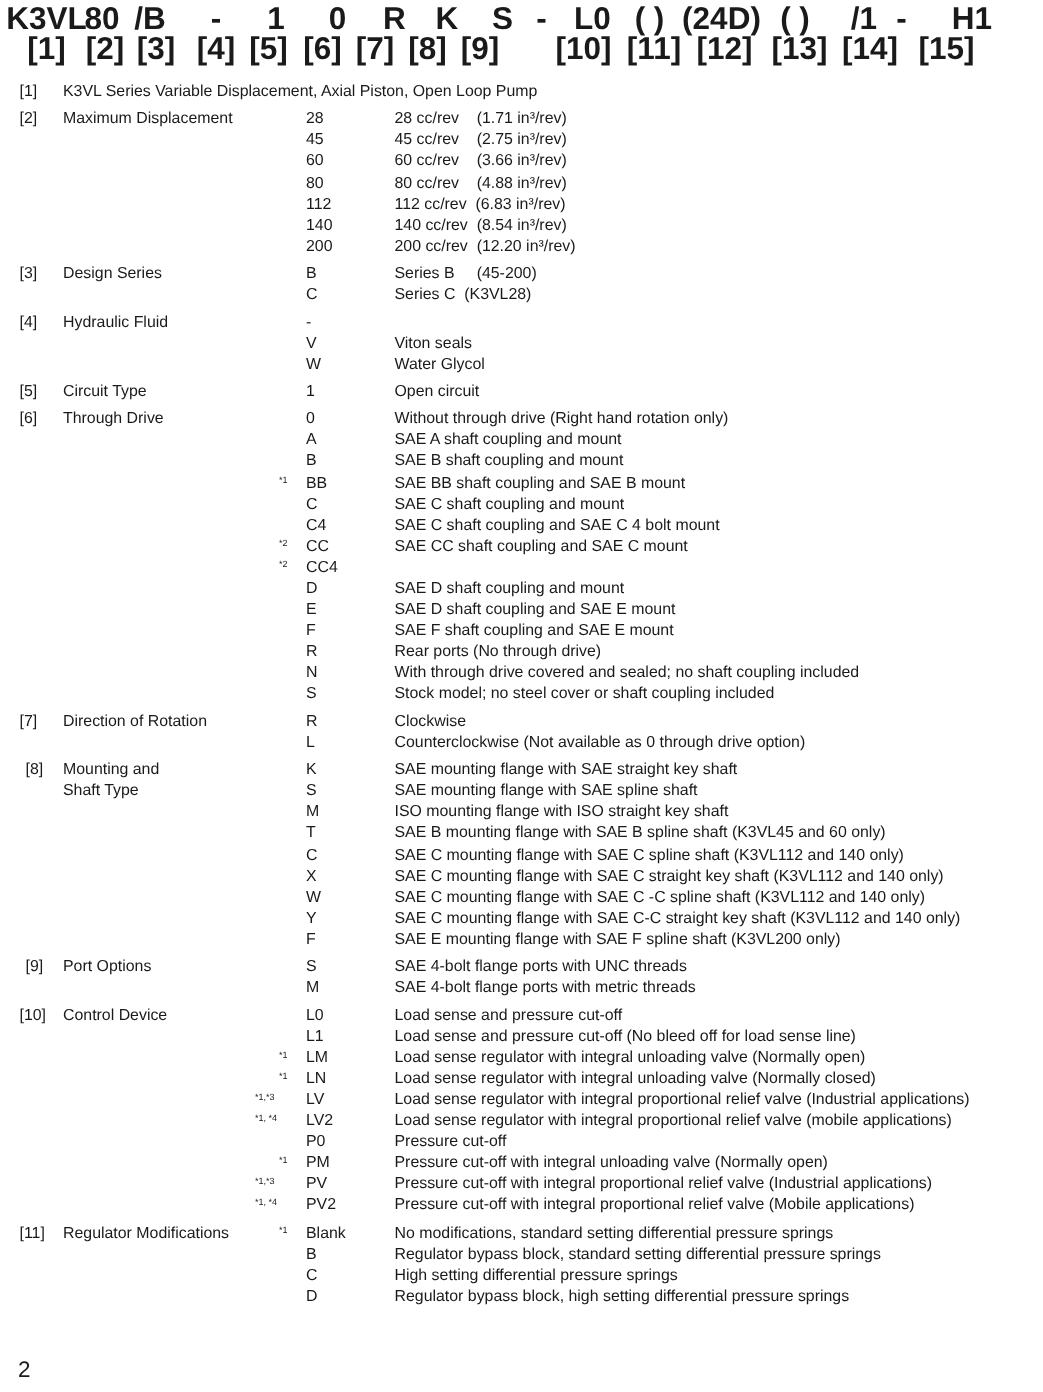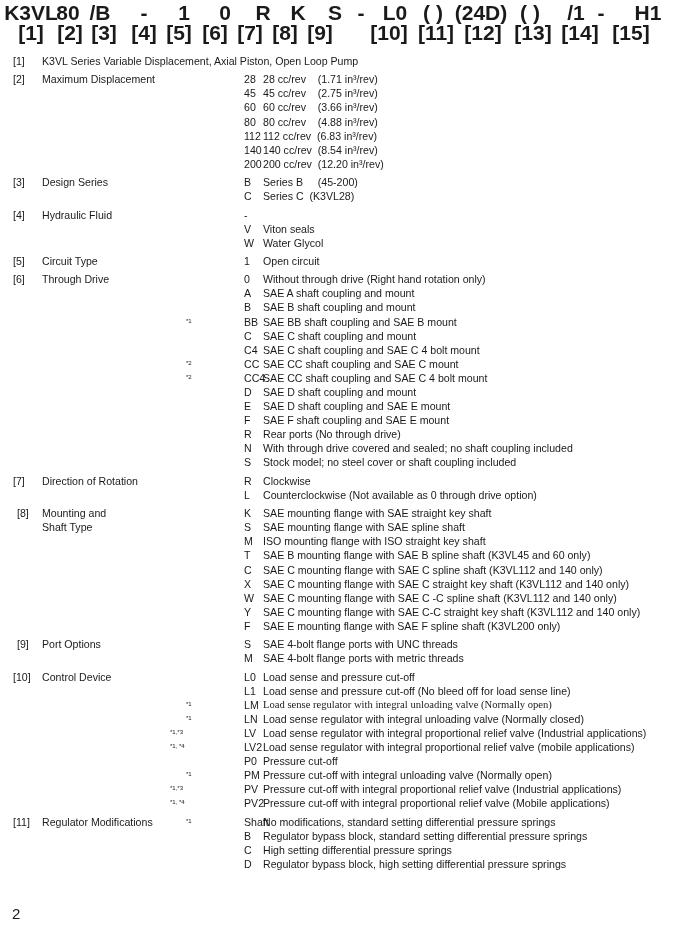--- a/index.html
+++ b/index.html
@@ -9,21 +9,21 @@
   .hcell { position:absolute; text-align:center; font-weight:bold; white-space:nowrap; transform:translateX(-50%); }
   .hcode { top:2px; font-size:21px; line-height:22px; }
   .hidx { top:22px; font-size:21px; line-height:22px; }
   .body { position:absolute; left:0; top:54px; width:695px; }
   .sec { position:relative; margin-bottom:4.2px; }
   .row { position:relative; height:14.1px; font-size:10.6px; line-height:14.1px; white-space:nowrap; }
   .idx { position:absolute; left:13px; }
   .idx.r { left:17px; }
   .cat { position:absolute; left:42px; }
   .mk { position:absolute; font-size:6px; line-height:10px; top:1px; }
-  .code { position:absolute; left:204px;margin-left:40px; }
+  .code { position:absolute; left:204px; }
   .desc { position:absolute; left:263px; }
   .desc.wide { left:42px; }
   .pageno { position:absolute; left:12px; top:905px; font-size:15px; }
 </style>
 </head>
 <body>
 
 <div class="hdr" id="hdr">
     <div class="hcell hcode" style="left: 31px;">K3VL</div>
     <div class="hcell hidx" style="left: 31px;">[1]</div>
@@ -162,21 +162,20 @@
         <span class="desc" style="white-space: pre;">SAE C shaft coupling and SAE C 4 bolt mount</span>
       </div>
       <div class="row">
         <span class="mk" style="left: 186px;">*2</span>
         <span class="code">CC</span>
         <span class="desc" style="white-space: pre;">SAE CC shaft coupling and SAE C mount</span>
       </div>
       <div class="row">
         <span class="mk" style="left: 186px;">*2</span>
         <span class="code">CC4</span>
-        <span class="desc" style="white-space: pre;">SAE CC shaft coupling and SAE C 4 bolt mount</span>
       </div>
       <div class="row">
         <span class="code">D</span>
         <span class="desc" style="white-space: pre;">SAE D shaft coupling and mount</span>
       </div>
       <div class="row">
         <span class="code">E</span>
         <span class="desc" style="white-space: pre;">SAE D shaft coupling and SAE E mount</span>
       </div>
       <div class="row">
@@ -268,21 +267,21 @@
         <span class="code">L0</span>
         <span class="desc" style="white-space: pre;">Load sense and pressure cut-off</span>
       </div>
       <div class="row">
         <span class="code">L1</span>
         <span class="desc" style="white-space: pre;">Load sense and pressure cut-off (No bleed off for load sense line)</span>
       </div>
       <div class="row">
         <span class="mk" style="left: 186px;">*1</span>
         <span class="code">LM</span>
-        <span class="desc" style="white-space: pre; font-family: Liberation Serif, serif;">Load sense regulator with integral unloading valve (Normally open)</span>
+        <span class="desc" style="white-space: pre;">Load sense regulator with integral unloading valve (Normally open)</span>
       </div>
       <div class="row">
         <span class="mk" style="left: 186px;">*1</span>
         <span class="code">LN</span>
         <span class="desc" style="white-space: pre;">Load sense regulator with integral unloading valve (Normally closed)</span>
       </div>
       <div class="row">
         <span class="mk" style="left: 170px;">*1,*3</span>
         <span class="code">LV</span>
         <span class="desc" style="white-space: pre;">Load sense regulator with integral proportional relief valve (Industrial applications)</span>
@@ -310,21 +309,21 @@
         <span class="mk" style="left: 170px;">*1, *4</span>
         <span class="code">PV2</span>
         <span class="desc" style="white-space: pre;">Pressure cut-off with integral proportional relief valve (Mobile applications)</span>
       </div>
     </div>
     <div class="sec">
       <div class="row">
         <span class="idx">[11]</span>
         <span class="cat">Regulator Modifications</span>
         <span class="mk" style="left: 186px;">*1</span>
-        <span class="code">Shaft</span>
+        <span class="code">Blank</span>
         <span class="desc" style="white-space: pre;">No modifications, standard setting differential pressure springs</span>
       </div>
       <div class="row">
         <span class="code">B</span>
         <span class="desc" style="white-space: pre;">Regulator bypass block, standard setting differential pressure springs</span>
       </div>
       <div class="row">
         <span class="code">C</span>
         <span class="desc" style="white-space: pre;">High setting differential pressure springs</span>
       </div>

